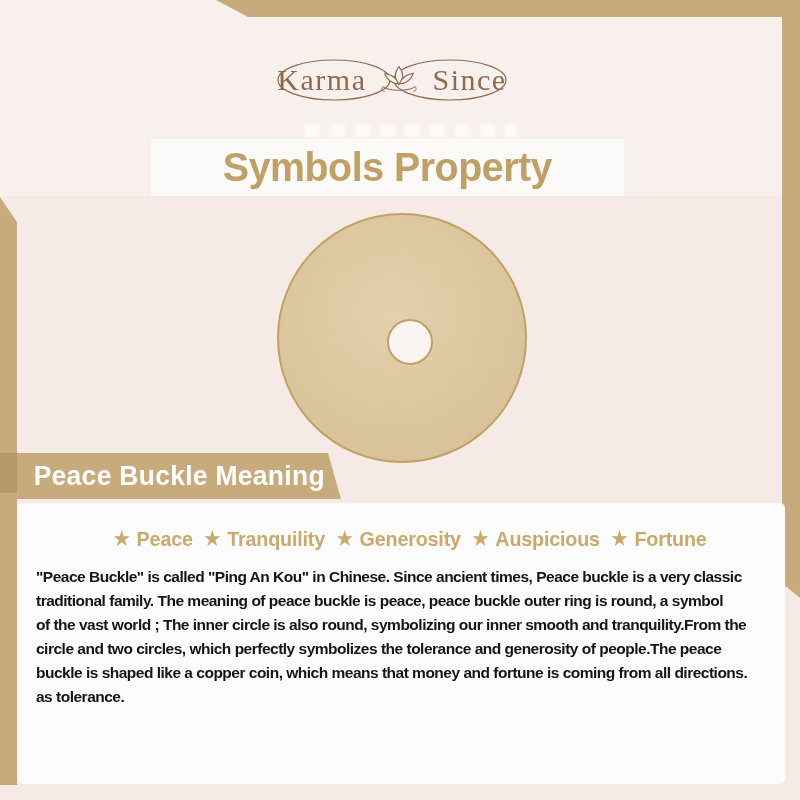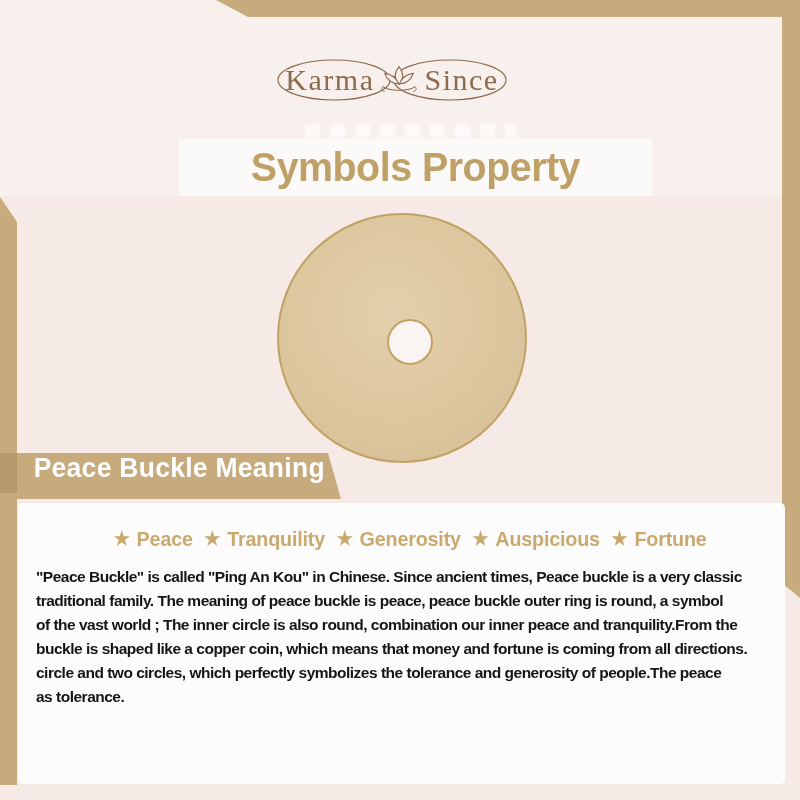--- a/index.html
+++ b/index.html
@@ -19,58 +19,58 @@
     position:absolute;left:782px;top:0;width:18px;height:598px;background:#c8ab7d;
     clip-path:polygon(0 0,100% 0,100% 100%,0 calc(100% - 15px));
   }
   .strip-left{
     position:absolute;left:0;top:197px;width:17px;height:588px;background:#c8ab7d;
     clip-path:polygon(0 0,100% 25px,100% 100%,0 100%);
   }
   
   .logo{
     position:absolute;left:276px;top:55px;width:232px;height:50px;
-    display:flex;align-items:center;justify-content:center;gap:6px;
+    display:flex;align-items:center;justify-content:center;gap:14px;
   }
   .logo .word{
     font-family:"Liberation Serif", serif;font-size:30px;color:#8d6b4e;
     letter-spacing:1.5px;white-space:nowrap;position:relative;z-index:2;
   }
   .logo svg.swirls{position:absolute;left:0;top:0;z-index:1;}
   .logo svg.lotus{position:relative;z-index:3;}
   
   .ghost-text{
     position:absolute;left:305px;top:124px;width:212px;height:13px;
     background:repeating-linear-gradient(90deg,rgba(255,255,255,.85) 0 15px,rgba(255,255,255,0) 15px 25px);
     filter:blur(1.5px);opacity:.8;border-radius:3px;
   }
   
   .title-band{
-    position:absolute;left:179px;top:139px;width:473px;height:57px;
+    position:absolute;left:151px;top:139px;width:473px;height:57px;
     background:#fcfaf9;display:flex;align-items:center;justify-content:center;
   }
   .title-band .title{
     font-size:41px;font-weight:bold;color:#bfa167;letter-spacing:-.5px;
     transform:scaleX(.96);white-space:nowrap;
   }
   
   .buckle{
     position:absolute;left:277px;top:213px;width:250px;height:250px;border-radius:50%;
     background:radial-gradient(circle at 46% 40%,#e3d0ac 0%,#dcc69e 55%,#d5bd93 100%);
     border:2px solid #c2a164;box-sizing:border-box;
   }
   .buckle-hole{
     position:absolute;left:108px;top:104px;width:46px;height:46px;border-radius:50%;
     background:#faf5f2;border:2px solid #c2a164;box-sizing:border-box;
   }
   
   .banner{
     position:absolute;left:17px;top:453px;width:324px;height:46px;background:#c8ab7d;
     clip-path:polygon(0 0,311px 0,100% 100%,0 100%);
-    display:flex;
+    display:flex;align-items:center;
   }
   .banner .banner-label{
     color:#ffffff;font-size:27px;font-weight:bold;letter-spacing:.3px;
     padding-left:17px;white-space:nowrap;transform:scaleX(.98);transform-origin:left center;
   }
   .banner-shadow{position:absolute;left:0;top:453px;width:17px;height:40px;background:rgba(90,62,20,.16);}
   
   .card{
     position:absolute;left:18px;top:503px;width:767px;height:281px;
     background:#fdfcfc;border-radius:5px;box-sizing:border-box;
@@ -152,20 +152,20 @@
       </span>
       <span class="star-item">
         <span class="star-glyph">★</span>
         <span class="star-word">Fortune</span>
       </span>
     </div>
 
     <div class="article">
       <div class="line">"Peace Buckle" is called "Ping An Kou" in Chinese. Since ancient times, Peace buckle is a very classic</div>
       <div class="line">traditional family. The meaning of peace buckle is peace, peace buckle outer ring is round, a symbol</div>
-      <div class="line">of the vast world ; The inner circle is also round, combination our inner peace and tranquility.From the</div>
+      <div class="line">of the vast world ; The inner circle is also round, symbolizing our inner smooth and tranquility.From the</div>
+      <div class="line">circle and two circles, which perfectly symbolizes the tolerance and generosity of people.The peace</div>
       <div class="line">buckle is shaped like a copper coin, which means that money and fortune is coming from all directions.</div>
-      <div class="line">circle and two circles, which perfectly symbolizes the tolerance and generosity of people.The peace</div>
       <div class="line">as tolerance.</div>
     </div>
   </div>
 
 </div>
 
 </body></html>

